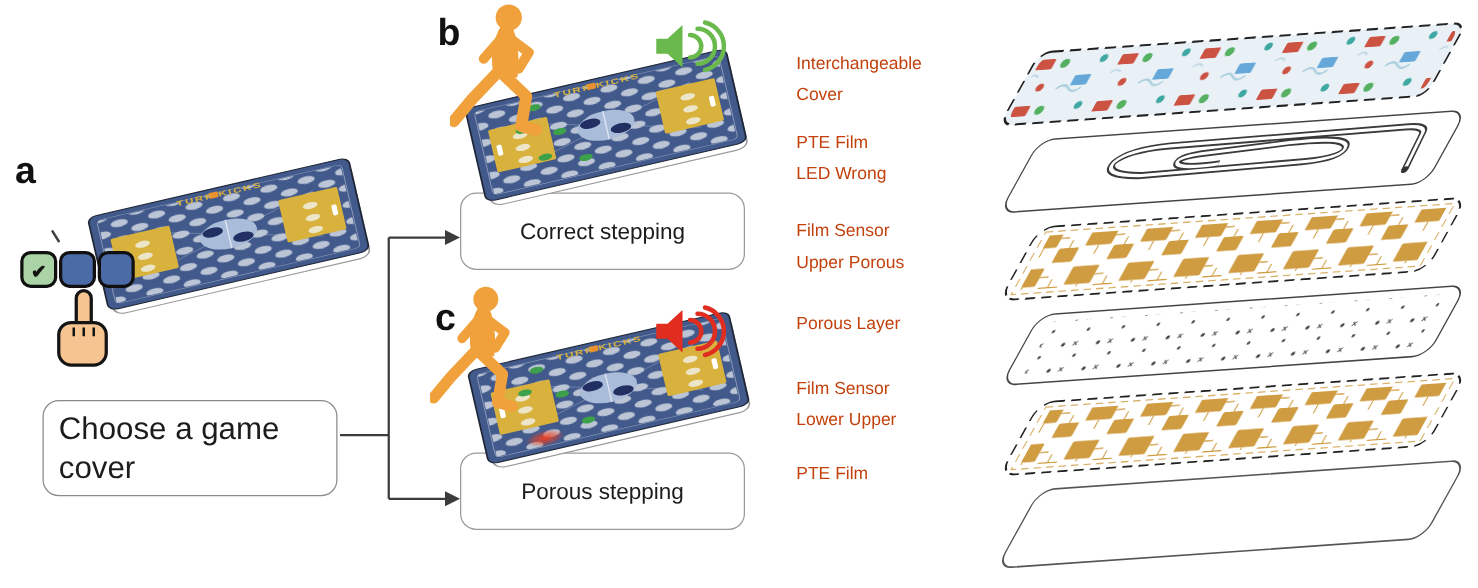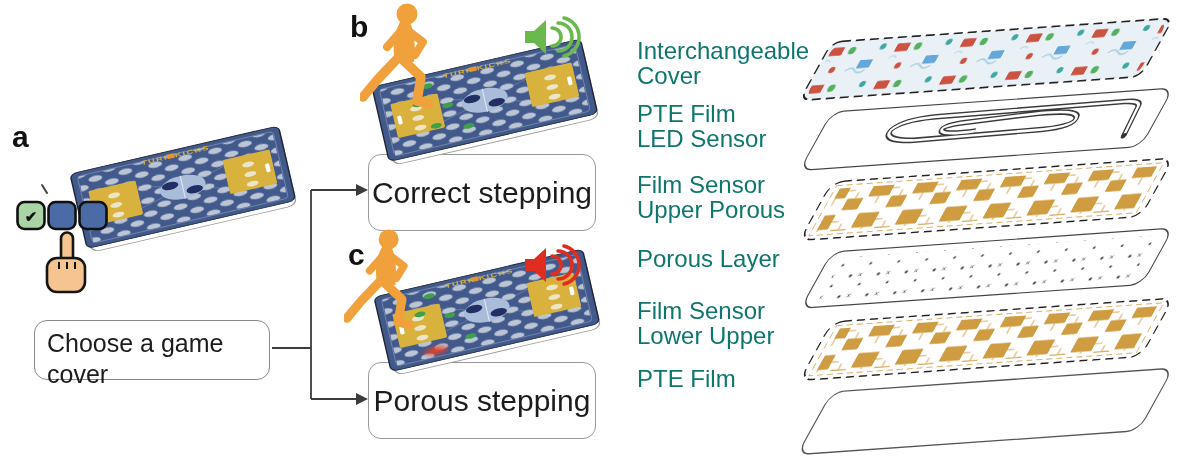--- a/index.html
+++ b/index.html
@@ -6,25 +6,25 @@
   .canvas {
     position:relative; width:1182px; height:470px; overflow:hidden;
     background:#ffffff; font-family:"Liberation Sans", sans-serif; color:var(--text,#1c1c1c);
   }
   .abs { position:absolute; }
   .panel-letter { font-size:30px; font-weight:bold; color:#111; z-index:5; }
   .flow-box {
     position:absolute; background:#ffffff; border:1.6px solid #8a8a8a; border-radius:13px;
     z-index:2; box-sizing:border-box;
   }
-  .choose-box { left:34px; top:320px; width:236px; height:60px; padding:7px 12px; font-size:25px; line-height:31px; }
-  .result-box { left:368px; width:228px; height:77px; border-color:#9a9a9a; display:flex; align-items:center; justify-content:center; font-size:30px; }
+  .choose-box { left:34px; top:320px; width:236px; height:77px; padding:7px 12px; font-size:25px; line-height:31px; }
+  .result-box { left:368px; width:228px; height:62px; border-color:#9a9a9a; display:flex; align-items:center; justify-content:center; font-size:18px; }
   .correct-box { top:154px; }
   .wrong-box { top:362px; }
-  .layer-label { position:absolute; left:637px; width:175px; font-size:24px; line-height:25px; color:#0f766e; z-index:2; }
+  .layer-label { position:absolute; left:637px; width:175px; font-size:14px; line-height:25px; color:#c2410c; z-index:2; }
   .layer-label span { display:block; }
   svg { display:block; }
   .limb { fill:none; stroke:var(--person-orange,#f0a13c); stroke-linecap:round; stroke-linejoin:round; }
   .sw { fill:none; stroke:currentColor; stroke-width:3.6; stroke-linecap:round; }
   .speaker-green { color:var(--speaker-green,#6ab94d); }
   .speaker-red { color:var(--speaker-red,#e12d1f); }
   .z1{z-index:1}.z3{z-index:3}.z4{z-index:4}
 </style>
 </head>
 <body>
@@ -194,21 +194,21 @@
         <use href="#speaker"></use>
       </g>
   </svg>
 
   <div class="layer-label" style="top:38px;">
     <span>Interchangeable</span>
     <span>Cover</span>
   </div>
   <div class="layer-label" style="top:101px;">
     <span>PTE Film</span>
-    <span>LED Sensor</span>
+    <span>LED Wrong</span>
   </div>
   <div class="layer-label" style="top:172px;">
     <span>Film Sensor</span>
     <span>Upper Porous</span>
   </div>
   <div class="layer-label" style="top:246px;">
     <span>Porous Layer</span>
   </div>
   <div class="layer-label" style="top:298px;">
     <span>Film Sensor</span>

